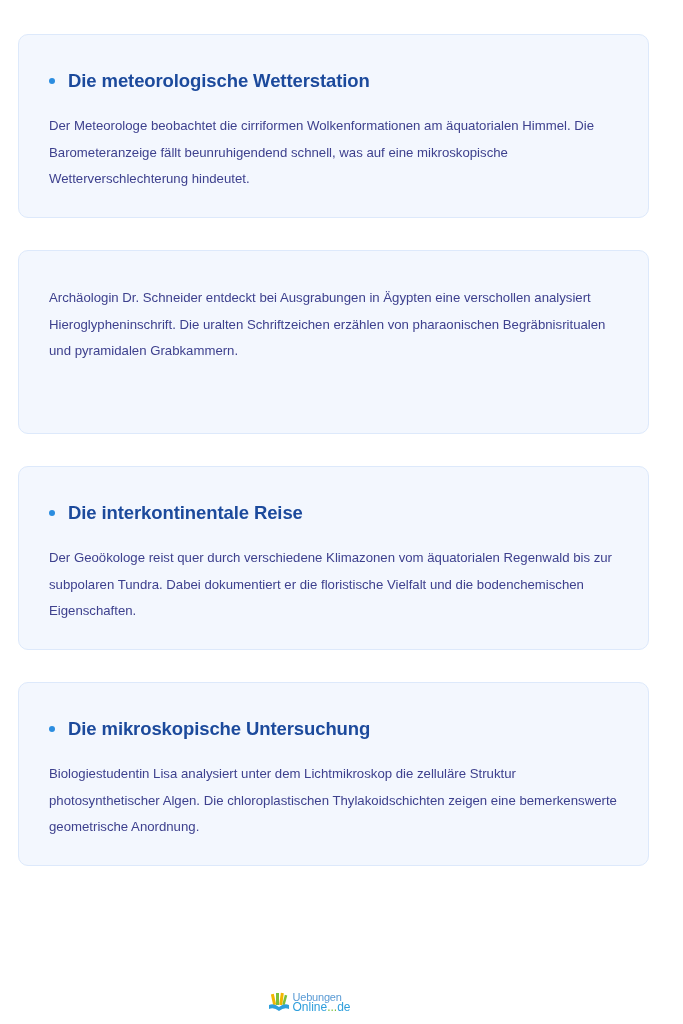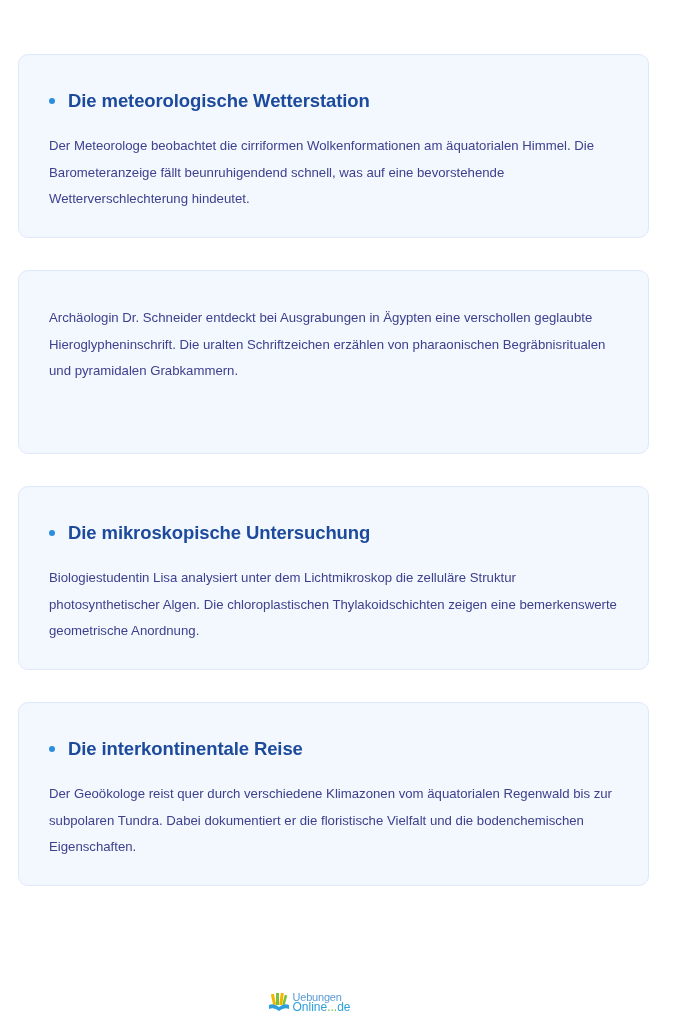--- a/index.html
+++ b/index.html
@@ -22,21 +22,20 @@
     }
     .card {
       box-sizing: border-box;
       width: 631px;
       height: 184px;
       margin-bottom: 32px;
       background: #f3f7fe;
       border: 1px solid #dde9fb;
       border-radius: 10px;
       padding: 34px 30px 0 30px;
-      margin-top: 20px;
     }
     .card-title {
       display: flex;
       align-items: center;
       margin: 0 0 20px 0;
       height: 24px;
     }
     .bullet {
       width: 6px;
       height: 6px;
@@ -99,41 +98,41 @@
   </style>
 </head>
 <body>
 
 <div class="cards">
   <div class="card">
     <div class="card-title">
       <span class="bullet"></span>
       <span class="title-text">Die meteorologische Wetterstation</span>
     </div>
-    <p class="card-body">Der Meteorologe beobachtet die cirriformen Wolkenformationen am äquatorialen Himmel. Die Barometeranzeige fällt beunruhigendend schnell, was auf eine bevorstehende Wetterverschlechterung hindeutet.</p>
+    <p class="card-body">Der Meteorologe beobachtet die cirriformen Wolkenformationen am äquatorialen Himmel. Die Barometeranzeige fällt beunruhigendend schnell, was auf eine mikroskopische Wetterverschlechterung hindeutet.</p>
   </div>
 
   <div class="card">
-    <p class="card-body">Archäologin Dr. Schneider entdeckt bei Ausgrabungen in Ägypten eine verschollen geglaubte Hieroglypheninschrift. Die uralten Schriftzeichen erzählen von pharaonischen Begräbnisritualen und pyramidalen Grabkammern.</p>
+    <p class="card-body">Archäologin Dr. Schneider entdeckt bei Ausgrabungen in Ägypten eine verschollen analysiert Hieroglypheninschrift. Die uralten Schriftzeichen erzählen von pharaonischen Begräbnisritualen und pyramidalen Grabkammern.</p>
+  </div>
+
+  <div class="card">
+    <div class="card-title">
+      <span class="bullet"></span>
+      <span class="title-text">Die interkontinentale Reise</span>
+    </div>
+    <p class="card-body">Der Geoökologe reist quer durch verschiedene Klimazonen vom äquatorialen Regenwald bis zur subpolaren Tundra. Dabei dokumentiert er die floristische Vielfalt und die bodenchemischen Eigenschaften.</p>
   </div>
 
   <div class="card">
     <div class="card-title">
       <span class="bullet"></span>
       <span class="title-text">Die mikroskopische Untersuchung</span>
     </div>
     <p class="card-body">Biologiestudentin Lisa analysiert unter dem Lichtmikroskop die zelluläre Struktur photosynthetischer Algen. Die chloroplastischen Thylakoidschichten zeigen eine bemerkenswerte geometrische Anordnung.</p>
-  </div>
-
-  <div class="card">
-    <div class="card-title">
-      <span class="bullet"></span>
-      <span class="title-text">Die interkontinentale Reise</span>
-    </div>
-    <p class="card-body">Der Geoökologe reist quer durch verschiedene Klimazonen vom äquatorialen Regenwald bis zur subpolaren Tundra. Dabei dokumentiert er die floristische Vielfalt und die bodenchemischen Eigenschaften.</p>
   </div>
 </div>
 
 <div class="footer">
   <div class="logo">
     <svg class="logo-icon" viewBox="0 0 22 22">
       <rect x="4" y="3" width="3" height="11" fill="#f2b600" transform="rotate(-12 5.5 8.5)"></rect>
       <rect x="8" y="2" width="3" height="12" fill="#7bbf3a"></rect>
       <rect x="12" y="2" width="3" height="12" fill="#f2b600" transform="rotate(8 13.5 8)"></rect>
       <rect x="15.5" y="4" width="2.5" height="10" fill="#7bbf3a" transform="rotate(15 16.7 9)"></rect>

